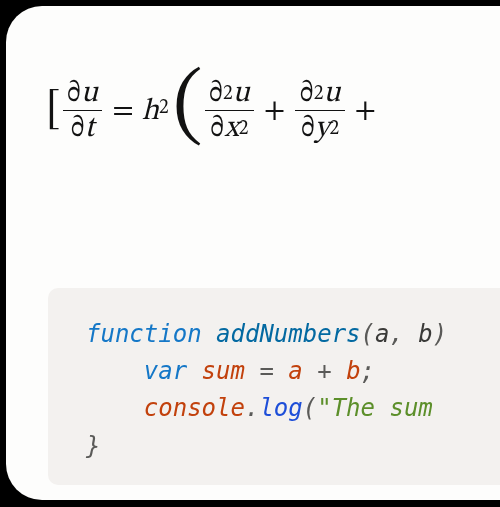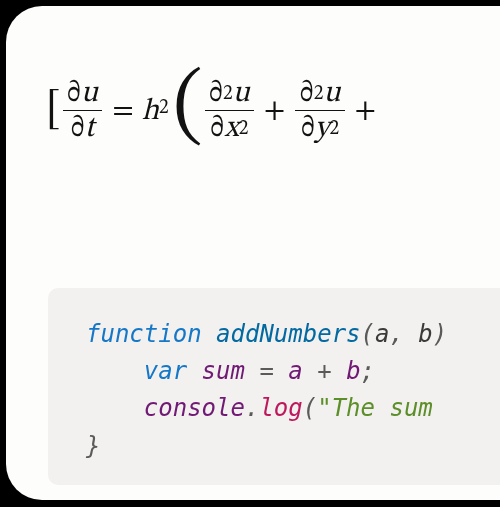--- a/index.html
+++ b/index.html
@@ -48,22 +48,22 @@
     font-size: 24px;
     line-height: 1.55;
     color: #2d2d2d;
     white-space: pre;
     font-style: italic;
   }
   .tok-keyword { color: #1477c7; font-style: italic; }
   .tok-funcname { color: #0369a1; font-style: italic; }
   .tok-punc { color: #5a5a58; font-style: italic; }
   .tok-param { color: #3a3a38; font-style: italic; }
-  .tok-var { color: #701a75; font-style: italic; }
-  .tok-method { color: #be185d; font-style: italic; text-align: center; }
+  .tok-var { color: #c2410c; font-style: italic; }
+  .tok-method { color: #1d4ed8; font-style: italic; text-align: center; }
   .tok-string { color: #5c8f2a; font-style: italic; }
   .tok-op { color: #5a5a58; font-style: italic; }
 </style>
 </head>
 <body>
 
 <div class="card">
 
   <div class="math-block">
     <span class="mrow">

